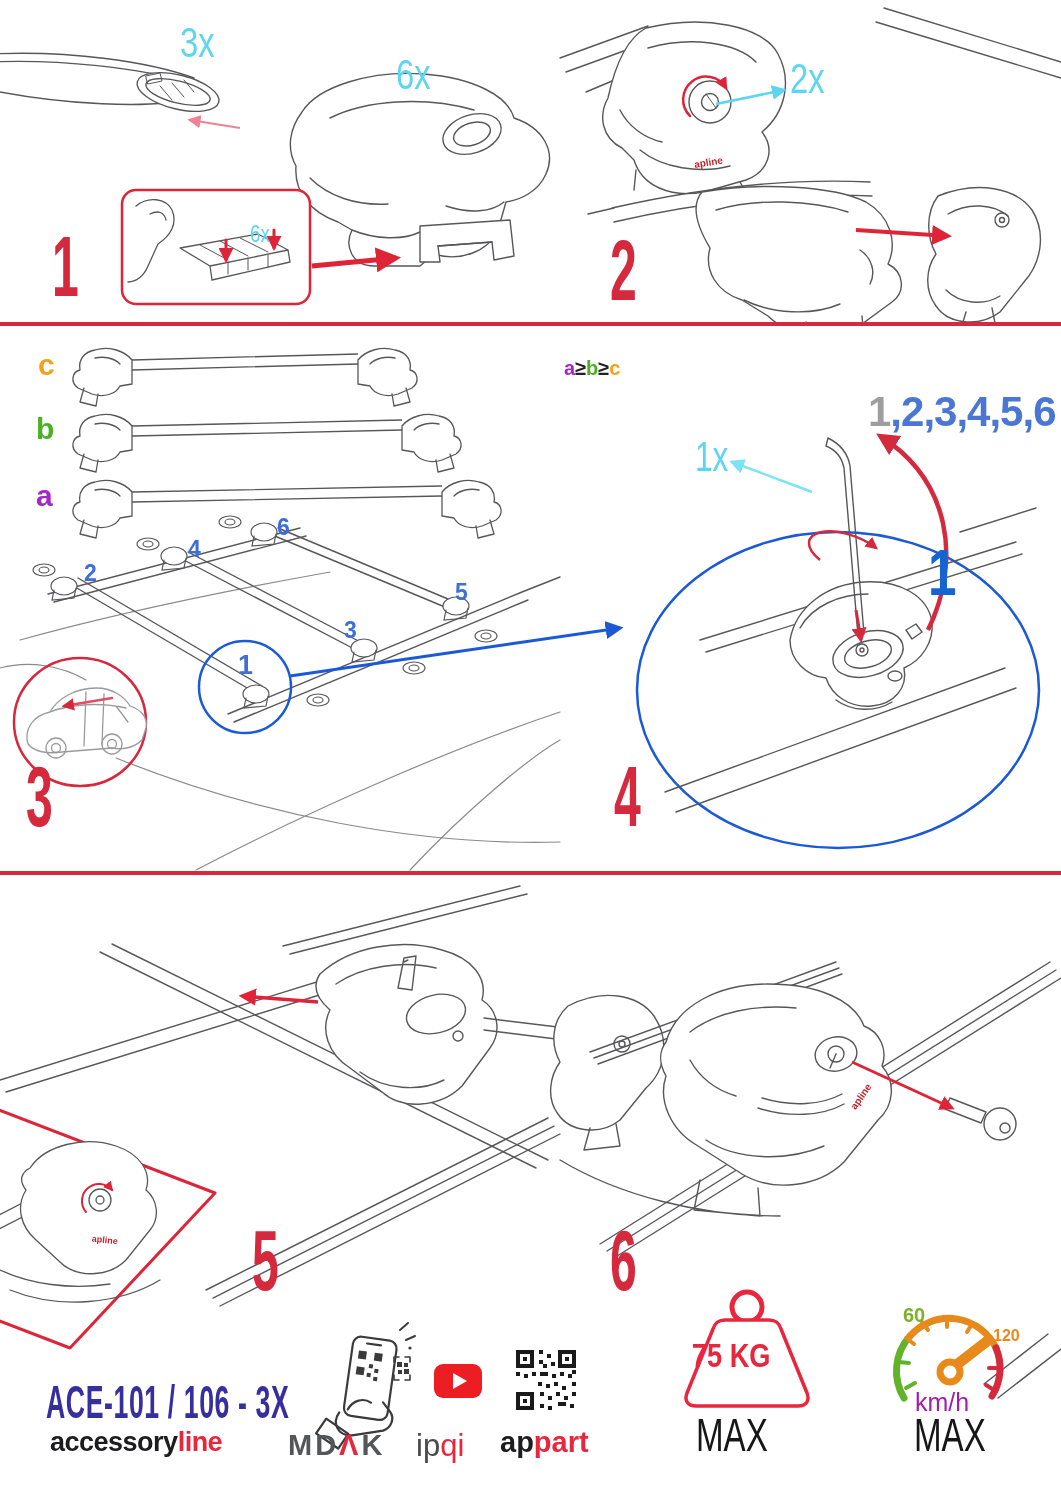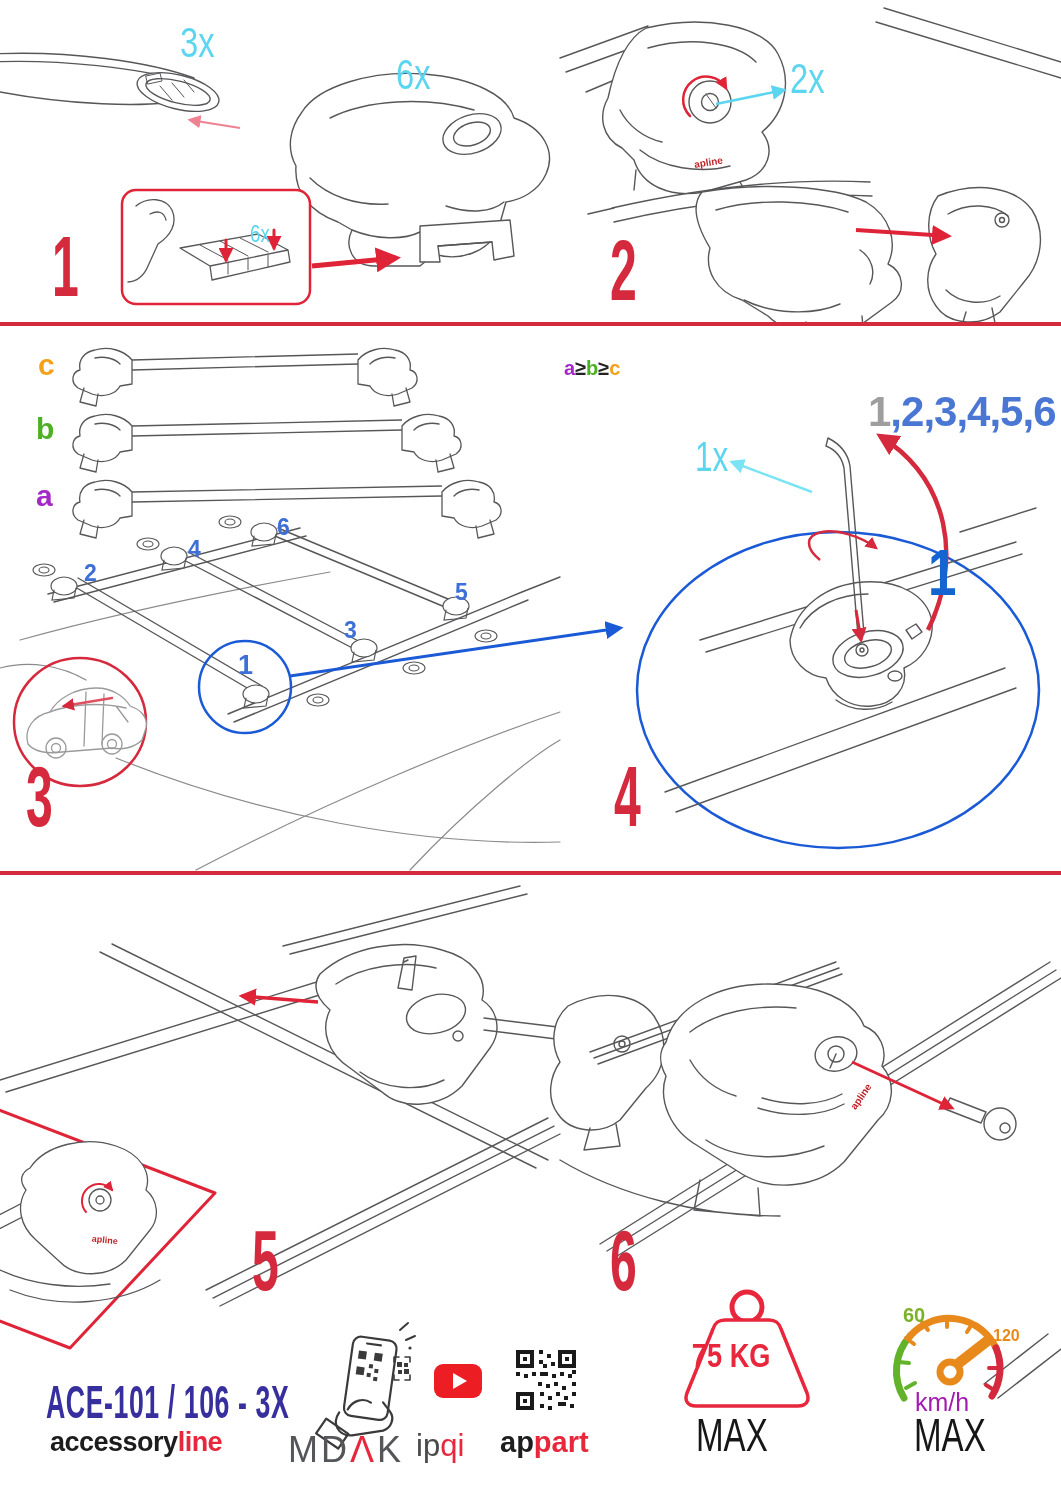--- a/index.html
+++ b/index.html
@@ -18,21 +18,21 @@
   .carnum{color:#3d6fd6;font-size:23px;font-weight:700;line-height:1;display:inline-block;}
   .rule{font-size:20px;font-weight:700;line-height:1;white-space:nowrap;}
   .seq{font-size:42px;font-weight:700;letter-spacing:-1px;line-height:1;white-space:nowrap;}
   .seq .first{color:#9e9e9e;} .seq .rest{color:#4a77d4;}
   .posref{color:#1464d2;font-size:64px;font-weight:700;line-height:.9;display:inline-block;
        transform:scaleX(.8);transform-origin:left top;}
   .code{color:#372f9e;font-size:46px;font-weight:700;line-height:1;display:inline-block;
        transform:scaleX(.58);transform-origin:left top;white-space:nowrap;letter-spacing:1px;}
   .brand{font-size:27px;font-weight:700;color:#1d1d1f;letter-spacing:-.5px;white-space:nowrap;}
   .red{color:#e8273c;}
-  .mdak{font-size:36px;font-weight:400;color:#55565a;letter-spacing:3px;white-space:nowrap;}
+  .mdak{font-size:29px;font-weight:700;color:#55565a;letter-spacing:3px;white-space:nowrap;}
   .ipqi{font-size:31px;font-weight:400;color:#4a4a4b;white-space:nowrap;}
   .aplogo{font-size:29px;font-weight:700;color:#1d1d1f;white-space:nowrap;}
   .wval{color:#e8273c;font-size:34px;font-weight:700;line-height:1;display:inline-block;
        transform:scaleX(.8);transform-origin:center top;white-space:nowrap;}
   .maxlabel{font-size:46px;font-weight:400;color:#161616;line-height:1;display:inline-block;
        transform:scaleX(.72);transform-origin:center top;}
   .center{}
   .sp60{color:#7cb228;font-size:20px;font-weight:700;line-height:1;}
   .sp120{color:#e8891c;font-size:16px;font-weight:700;line-height:1;}
   .spunit{color:#a21caf;font-size:25px;line-height:1;}

